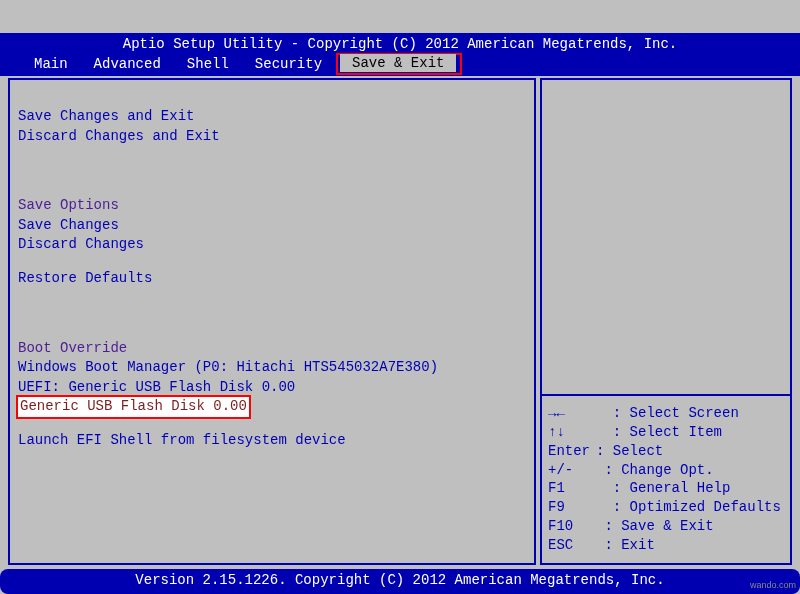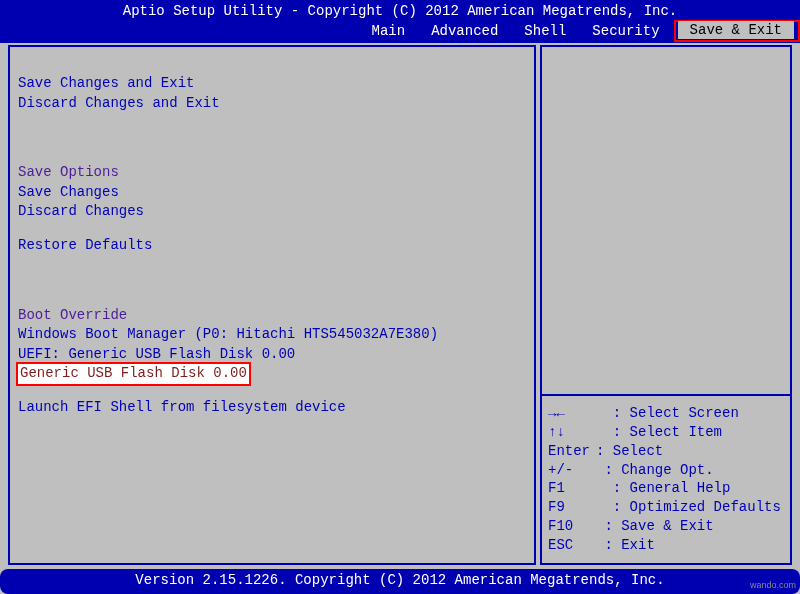--- a/index.html
+++ b/index.html
@@ -21,27 +21,27 @@
       background: #bfbfbf;
       display: flex;
       flex-direction: column;
     }
     .header {
       background: #0000b0;
       color: #fff;
       padding: 3px 0 2px 0;
       text-align: center;
       font-size: 14px;
+      margin-top: 33px;
     }
     .menu-bar {
       background: #0000b0;
       display: flex;
       padding: 1px 0 3px 0;
       padding-left: 22px;
-      justify-content: flex-end;
     }
     .menu-item {
       color: #fff;
       padding: 1px 12px;
       margin-right: 2px;
     }
     .menu-item.selected {
       background: #bfbfbf;
       color: #000;
     }

